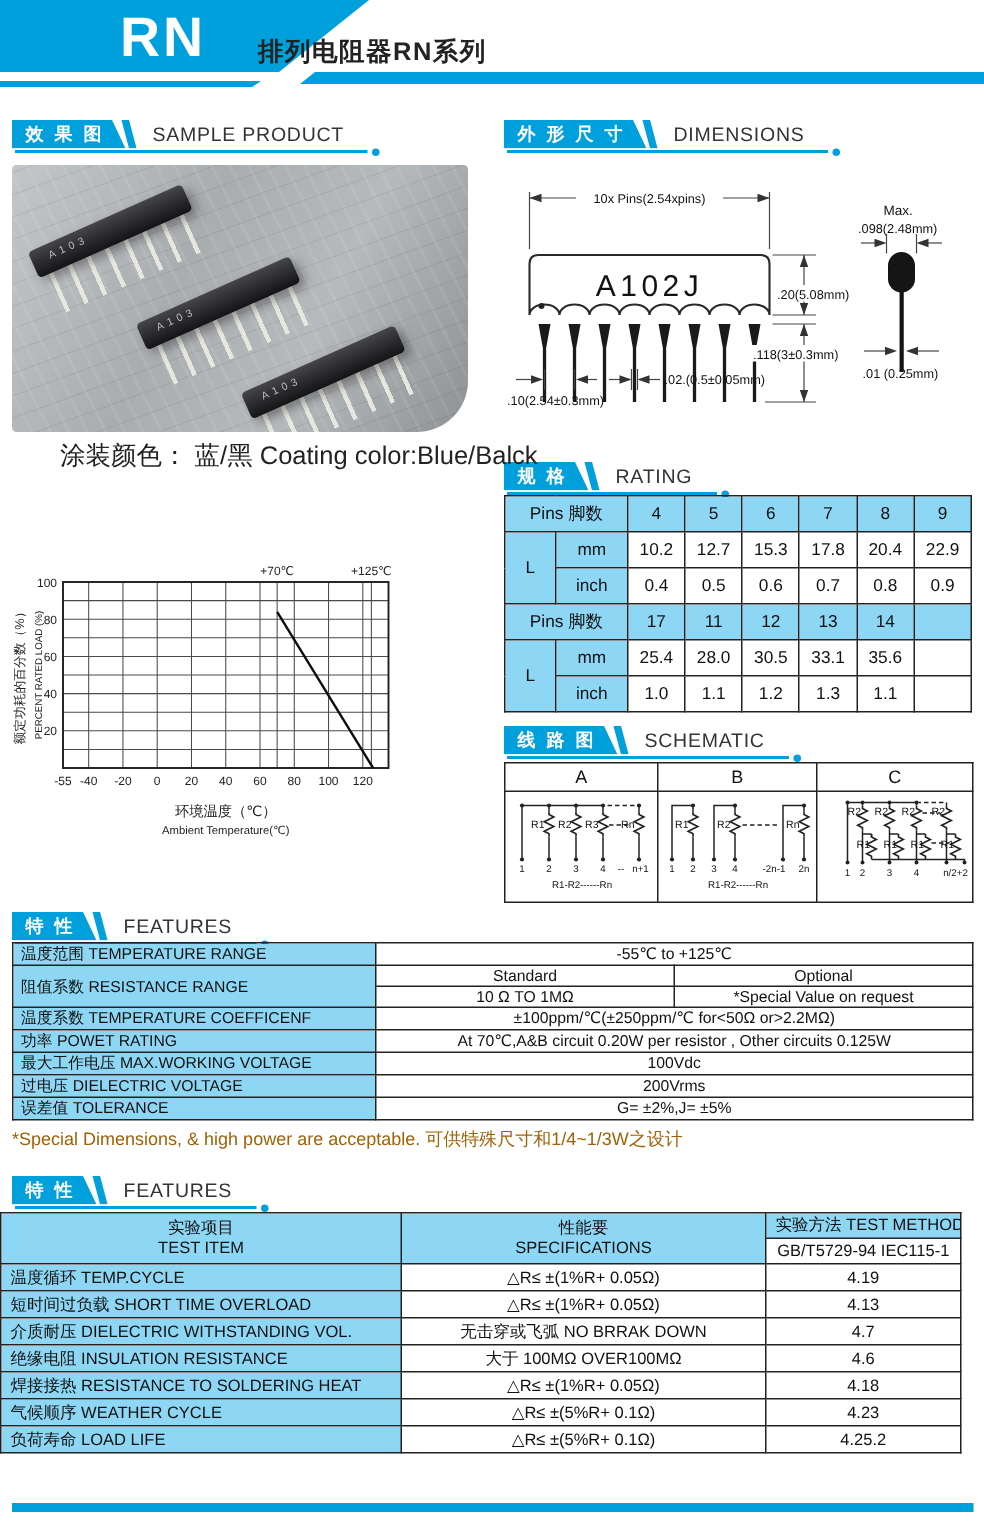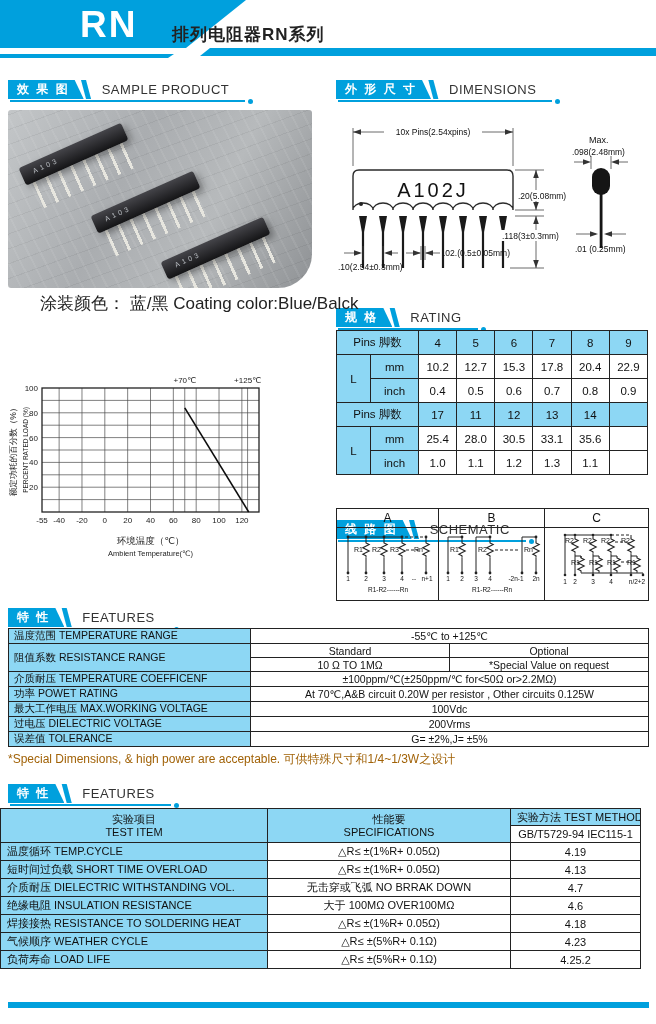--- a/index.html
+++ b/index.html
@@ -115,21 +115,21 @@
     <span class="sec-rule"></span><span class="sec-dot"></span>
   </div>
   <div class="sec" style="left:336px;top:80px;">
     <span class="chip">外 形 尺 寸</span><span class="notch"></span><span class="sec-en">DIMENSIONS</span>
     <span class="sec-rule"></span><span class="sec-dot"></span>
   </div>
   <div class="sec" style="left:336px;top:308px;">
     <span class="chip">规 格</span><span class="notch"></span><span class="sec-en">RATING</span>
     <span class="sec-rule"></span><span class="sec-dot"></span>
   </div>
-  <div class="sec" style="left:336px;top:484px;margin-top:36px;">
+  <div class="sec" style="left:336px;top:484px;">
     <span class="chip">线 路 图</span><span class="notch"></span><span class="sec-en">SCHEMATIC</span>
     <span class="sec-rule"></span><span class="sec-dot"></span>
   </div>
   <div class="sec" style="left:8px;top:608px;">
     <span class="chip">特 性</span><span class="notch"></span><span class="sec-en">FEATURES</span>
     <span class="sec-rule"></span><span class="sec-dot"></span>
   </div>
   <div class="sec" style="left:8px;top:784px;">
     <span class="chip">特 性</span><span class="notch"></span><span class="sec-en">FEATURES</span>
     <span class="sec-rule"></span><span class="sec-dot"></span>
@@ -514,21 +514,21 @@
     <tr>
       <td rowspan="2" class="bl item">阻值系数 RESISTANCE RANGE</td>
       <td>Standard</td>
       <td>Optional</td>
     </tr>
     <tr>
       <td>10 Ω  TO  1MΩ</td>
       <td>*Special Value on request</td>
     </tr>
     <tr>
-      <td class="bl item">介质耐压 TEMPERATURE COEFFICENF</td>
+      <td class="bl item">温度系数 TEMPERATURE COEFFICENF</td>
       <td colspan="2">±100ppm/℃(±250ppm/℃  for&lt;50Ω  or&gt;2.2MΩ)</td>
     </tr>
     <tr>
       <td class="bl item">功率 POWET RATING</td>
       <td colspan="2">At 70℃,A&amp;B  circuit  0.20W per resistor , Other circuits 0.125W</td>
     </tr>
     <tr>
       <td class="bl item">最大工作电压 MAX.WORKING VOLTAGE</td>
       <td colspan="2">100Vdc</td>
     </tr>

